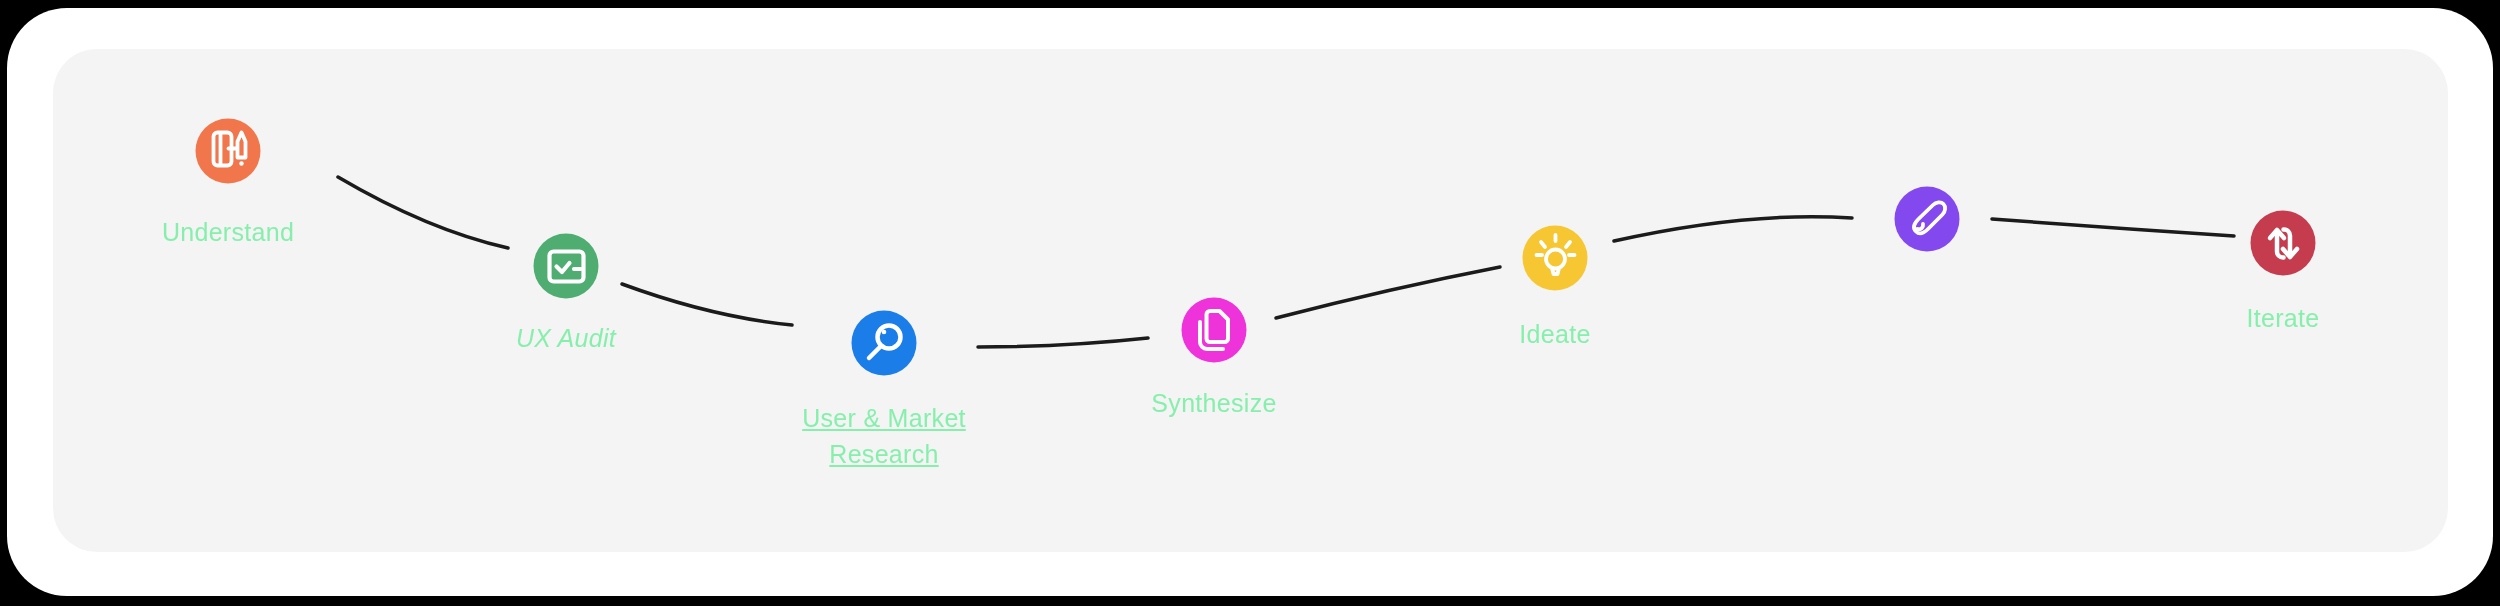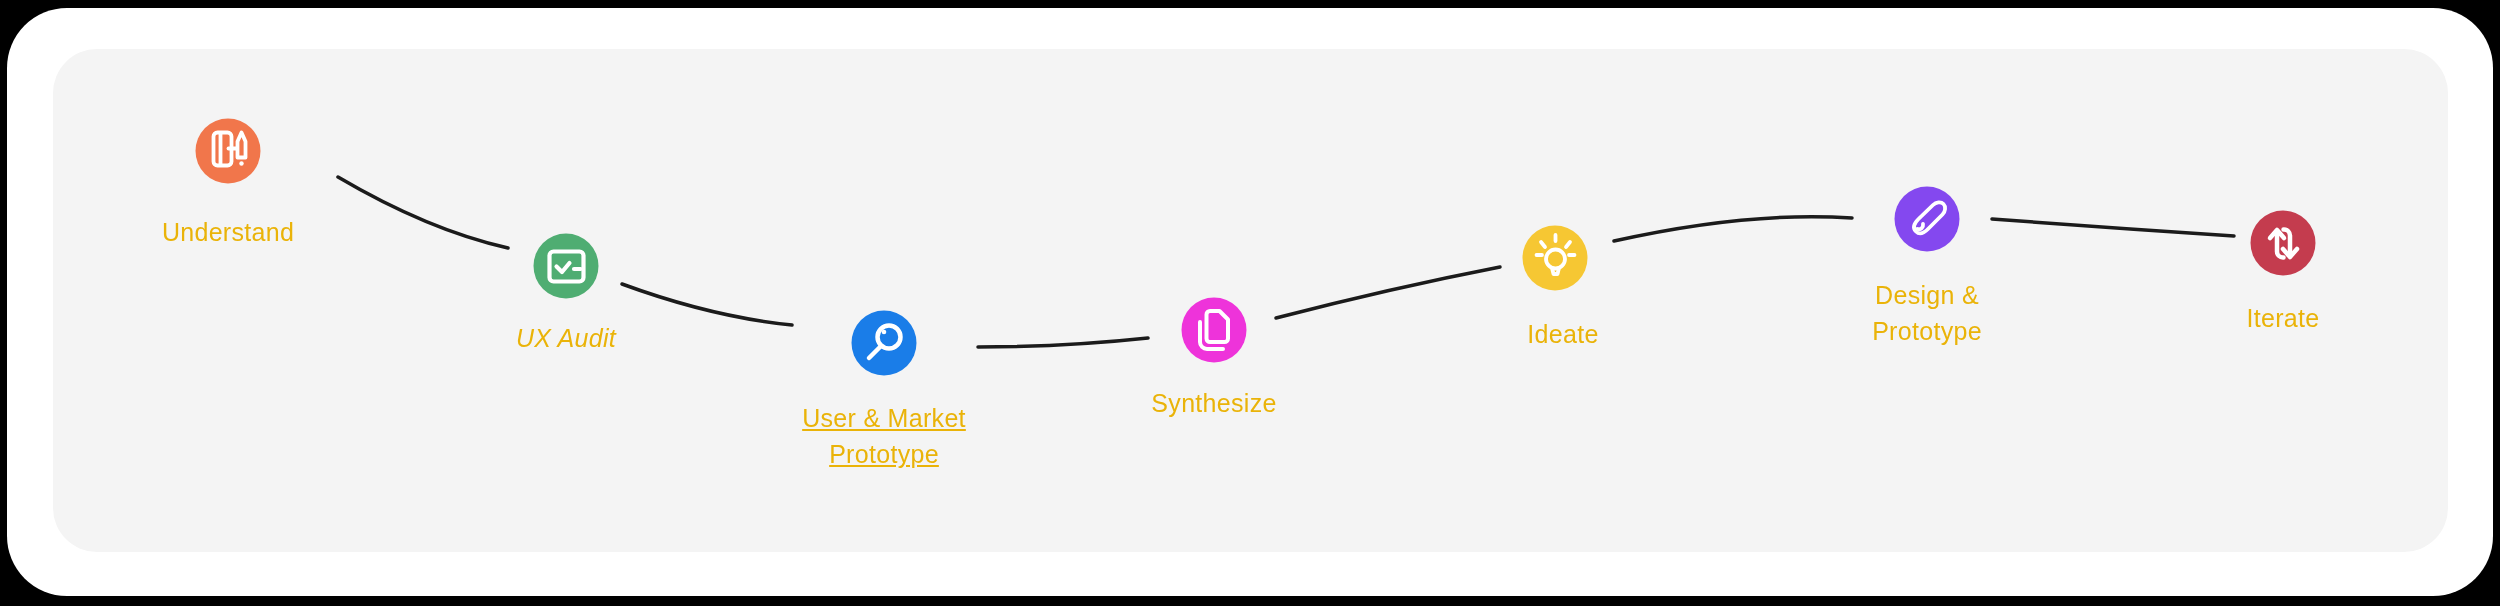--- a/index.html
+++ b/index.html
@@ -18,21 +18,21 @@
   }
   .connectors{position:absolute;left:0;top:0;width:2500px;height:606px;pointer-events:none;}
   .step-badge{
     position:absolute;width:65px;height:65px;border-radius:50%;
     transform:translate(-50%,-50%);
     display:flex;align-items:center;justify-content:center;
   }
   .step-badge svg{display:block;}
   .step-label{
     position:absolute;transform:translateX(-50%);
-    text-align:center;color:#eab308;
+    text-align:center;color:#86efac;
     font-size:25px;line-height:36px;font-weight:500;letter-spacing:0.3px;
   }
   .step-label span{display:block;white-space:nowrap;}
 </style>
 </head>
 <body>
 
 <div class="canvas">
   <div class="card"></div>
   <div class="panel"></div>
@@ -73,21 +73,21 @@
 
   <div class="step-badge" style="left: 884px; top: 343px; background: rgb(26, 125, 232);">
     <svg width="64" height="64" viewBox="0 0 64 64" fill="none" stroke="#fff" stroke-width="4.5" stroke-linecap="round" stroke-linejoin="round">
       <circle cx="36.5" cy="25.5" r="11.5"></circle>
       <circle cx="31.5" cy="20.5" r="2.3" fill="#fff" stroke="none"></circle>
       <path d="M28 35 L16.5 46.5"></path>
     </svg>
   </div>
   <div class="step-label" style="left:884px;top:400px;text-decoration:underline;">
     <span>User &amp; Market</span>
-    <span>Prototype</span>
+    <span>Research</span>
   </div>
 
   <div class="step-badge" style="left: 1214px; top: 330px; background: rgb(238, 51, 218);">
     <svg width="64" height="64" viewBox="0 0 64 64" fill="none" stroke="#fff" stroke-width="4" stroke-linecap="round" stroke-linejoin="round">
       <path d="M27.5 12.5 h9.5 l8.5 8.5 v19 a3.5 3.5 0 0 1 -3.5 3.5 h-14.5 a3.5 3.5 0 0 1 -3.5 -3.5 v-24 a3.5 3.5 0 0 1 3.5 -3.5 Z"></path>
       <path d="M17.5 23.5 v20 a7 7 0 0 0 7 7 h16"></path>
     </svg>
   </div>
   <div class="step-label" style="left:1214px;top:385px;text-align:center;">
     <span>Synthesize</span>
@@ -98,34 +98,30 @@
     <svg width="64" height="64" viewBox="0 0 64 64" fill="none" stroke="#fff" stroke-width="3.8" stroke-linecap="round" stroke-linejoin="round">
       <circle cx="32" cy="32.5" r="9.5"></circle>
       <path d="M28.5 41.5 L30 47.5 H34 L35.5 41.5"></path>
       <path d="M13 28.5 H18.5"></path>
       <path d="M17.5 15.5 L21.5 20.5"></path>
       <path d="M32 8.5 V14.5"></path>
       <path d="M46.5 15.5 L42.5 20.5"></path>
       <path d="M51 28.5 H45.5"></path>
     </svg>
   </div>
-  <div class="step-label" style="left:1555px;top:316px;margin-left:8px;">
+  <div class="step-label" style="left:1555px;top:316px;">
     <span>Ideate</span>
     <span></span>
   </div>
 
   <div class="step-badge" style="left: 1927px; top: 219px; background: rgb(132, 72, 239);">
     <svg width="64" height="64" viewBox="0 0 64 64" fill="none" stroke="#fff" stroke-width="3.8" stroke-linecap="round" stroke-linejoin="round">
       <path d="M20.5 44 c-3.5 -3.5 -2 -8 2.5 -12.5 L37.5 17.5 c3 -3 8 -3.5 10.5 -1 c2.5 2.5 2 7.5 -1 10.5 L32.5 41.5 c-4.5 4.5 -8.5 6 -12 2.5 Z"></path>
       <path d="M22 41.5 c3.5 1 6 -1.5 5.5 -5"></path>
     </svg>
-  </div>
-  <div class="step-label" style="left:1927px;top:277px;">
-    <span>Design &amp;</span>
-    <span>Prototype</span>
   </div>
 
   <div class="step-badge" style="left: 2283px; top: 243px; background: rgb(196, 60, 78);">
     <svg width="64" height="64" viewBox="0 0 64 64" fill="none" stroke="#fff" stroke-width="4.5" stroke-linecap="round" stroke-linejoin="round">
       <path d="M18.5 26.5 L25.5 18.5 L32.5 26.5"></path>
       <path d="M25.5 20 V40 a6 6 0 0 0 6 6 h0.5"></path>
       <path d="M31.5 37.5 L38.5 45.5 L45.5 37.5"></path>
       <path d="M38.5 44 V24 a6 6 0 0 0 -6 -6 h-0.5"></path>
     </svg>
   </div>

